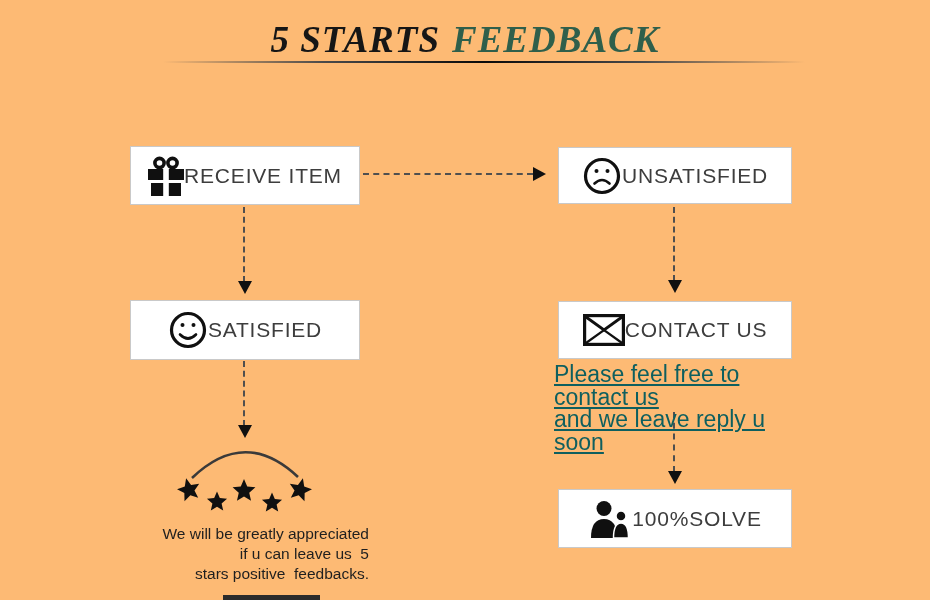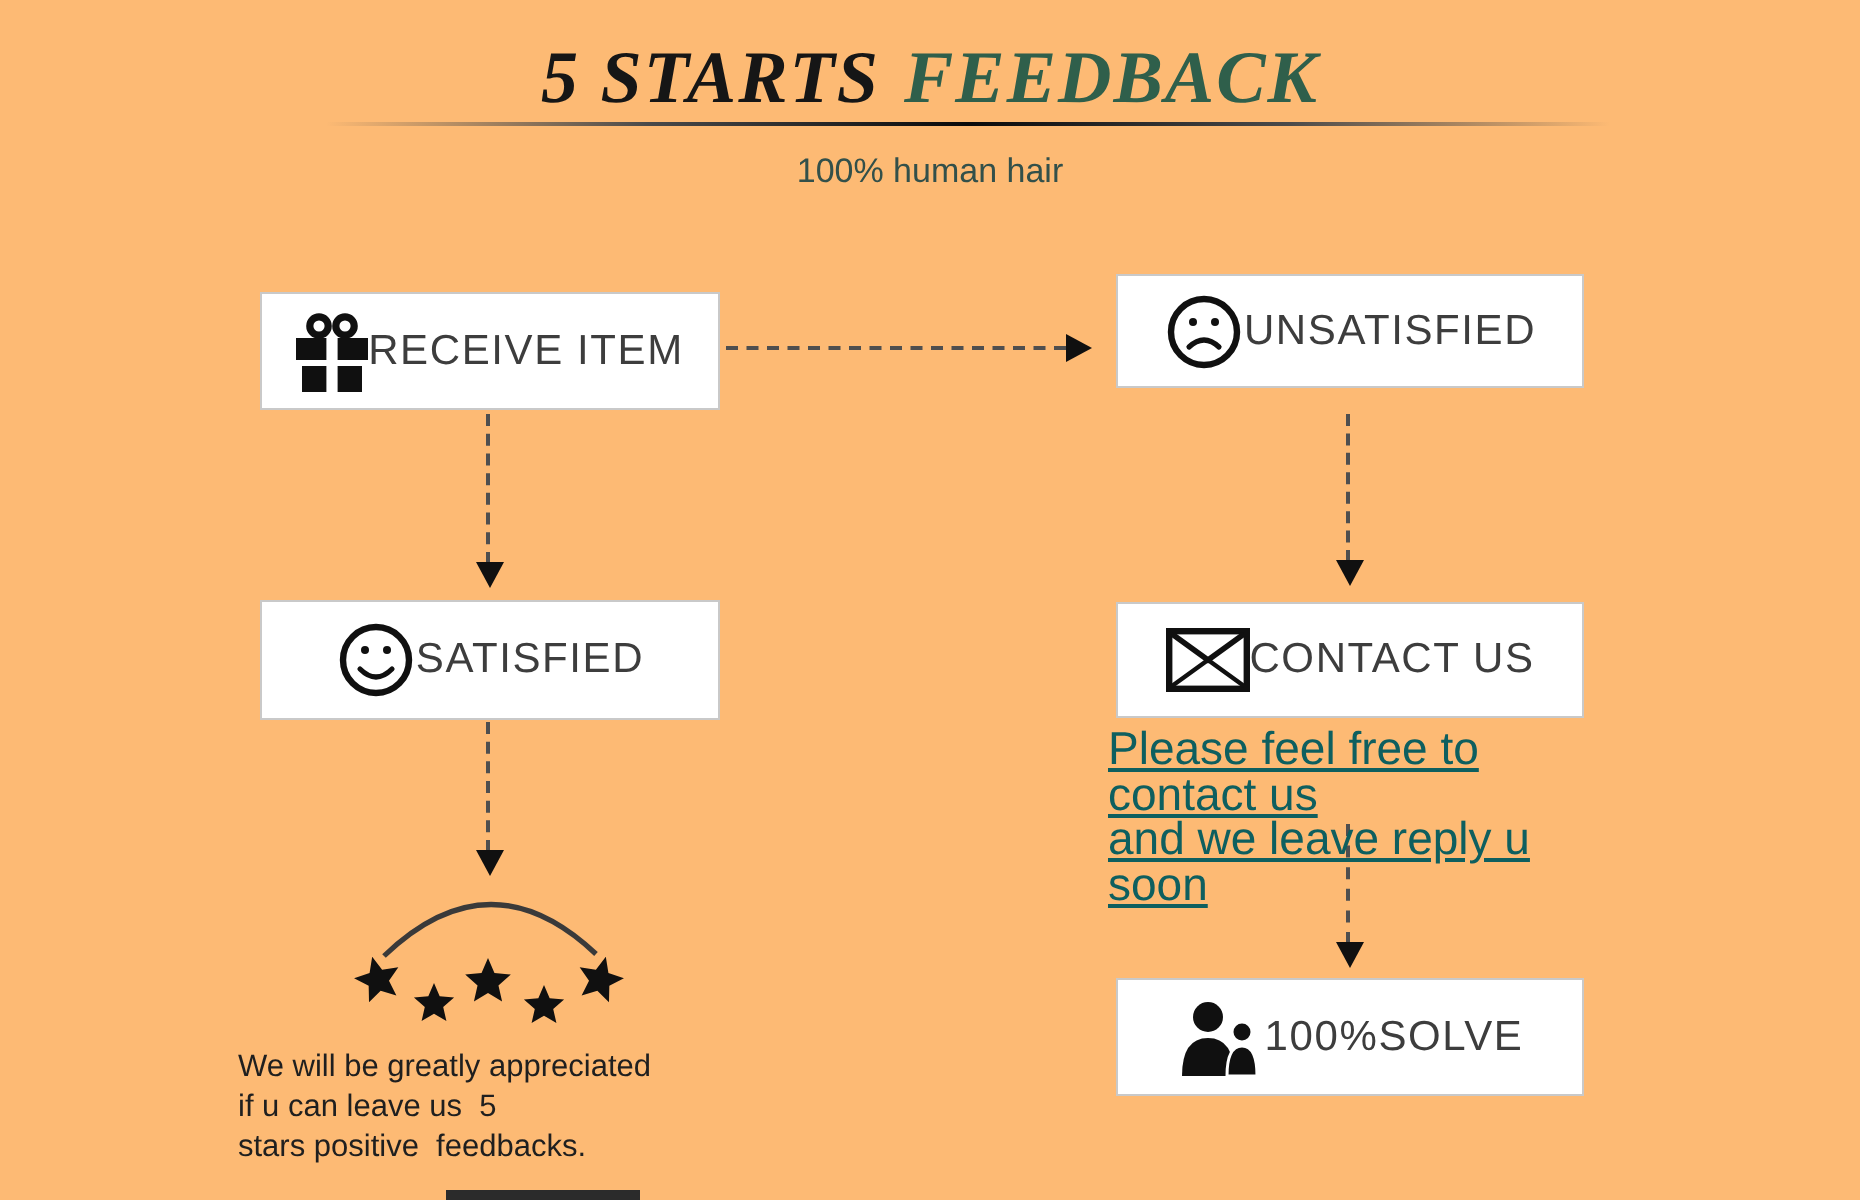--- a/index.html
+++ b/index.html
@@ -41,52 +41,51 @@
   .harrow::after {
     content:""; position:absolute; right:-13px; top:-8px; width:0; height:0;
     border-top:7px solid transparent; border-bottom:7px solid transparent;
     border-left:13px solid #101010;
   }
   .contact-note {
     position:absolute; left:554px; top:363px; width:260px;
     font-size:23px; line-height:22.5px; color:#0e5f5f;text-decoration:underline;
   }
   .stars-note {
-    position:absolute; left:119px; top:524px; width:250px; text-align:left;
+    position:absolute; left:119px; top:524px; width:250px; text-align:right;
     font-size:15.5px; line-height:20px; color:#1f1f1f;
   }
   .stars-note div { white-space:pre-wrap; }
   .stars-svg { position:absolute; left:168px; top:436px; }
   .bottom-bar { position:absolute; left:223px; top:595px; width:97px; height:5px; background:#2b2b2b; }
 </style>
 </head>
 <body>
 
 <div class="canvas">
 
   <h1 class="title"><span class="t-black">5 STARTS</span><span class="t-green">FEEDBACK</span></h1>
 
   <div class="divider"></div>
 
-  <div class="subtitle">100% human hair</div>
 
   <div class="node" style="left:130px;top:146px;width:228px;height:57px">
     <span class="nicon">
       <svg width="36" height="40" viewBox="0 0 36 40">
         <circle cx="11.5" cy="7" r="4.6" fill="none" stroke="#101010" stroke-width="3.6"></circle>
         <circle cx="24.5" cy="7" r="4.6" fill="none" stroke="#101010" stroke-width="3.6"></circle>
         <rect x="0" y="13" width="36" height="11" fill="#101010"></rect>
         <rect x="3" y="27" width="30" height="13" fill="#101010"></rect>
         <rect x="15.2" y="13" width="5.6" height="27" fill="#ffffff"></rect>
       </svg>
     </span>
     <span class="nlabel">RECEIVE ITEM</span>
   </div>
 
-  <div class="node" style="left:558px;top:137px;width:232px;height:55px">
+  <div class="node" style="left:558px;top:147px;width:232px;height:55px">
     <span class="nicon">
       <svg width="40" height="40" viewBox="0 0 40 40">
         <circle cx="20" cy="20" r="16.5" fill="none" stroke="#101010" stroke-width="3.2"></circle>
         <circle cx="14.5" cy="15" r="2" fill="#101010"></circle>
         <circle cx="25.5" cy="15" r="2" fill="#101010"></circle>
         <path d="M12.5 27.5 Q20 20.5 27.5 27.5" fill="none" stroke="#101010" stroke-width="2.6" stroke-linecap="round"></path>
       </svg>
     </span>
     <span class="nlabel">UNSATISFIED</span>
   </div>

